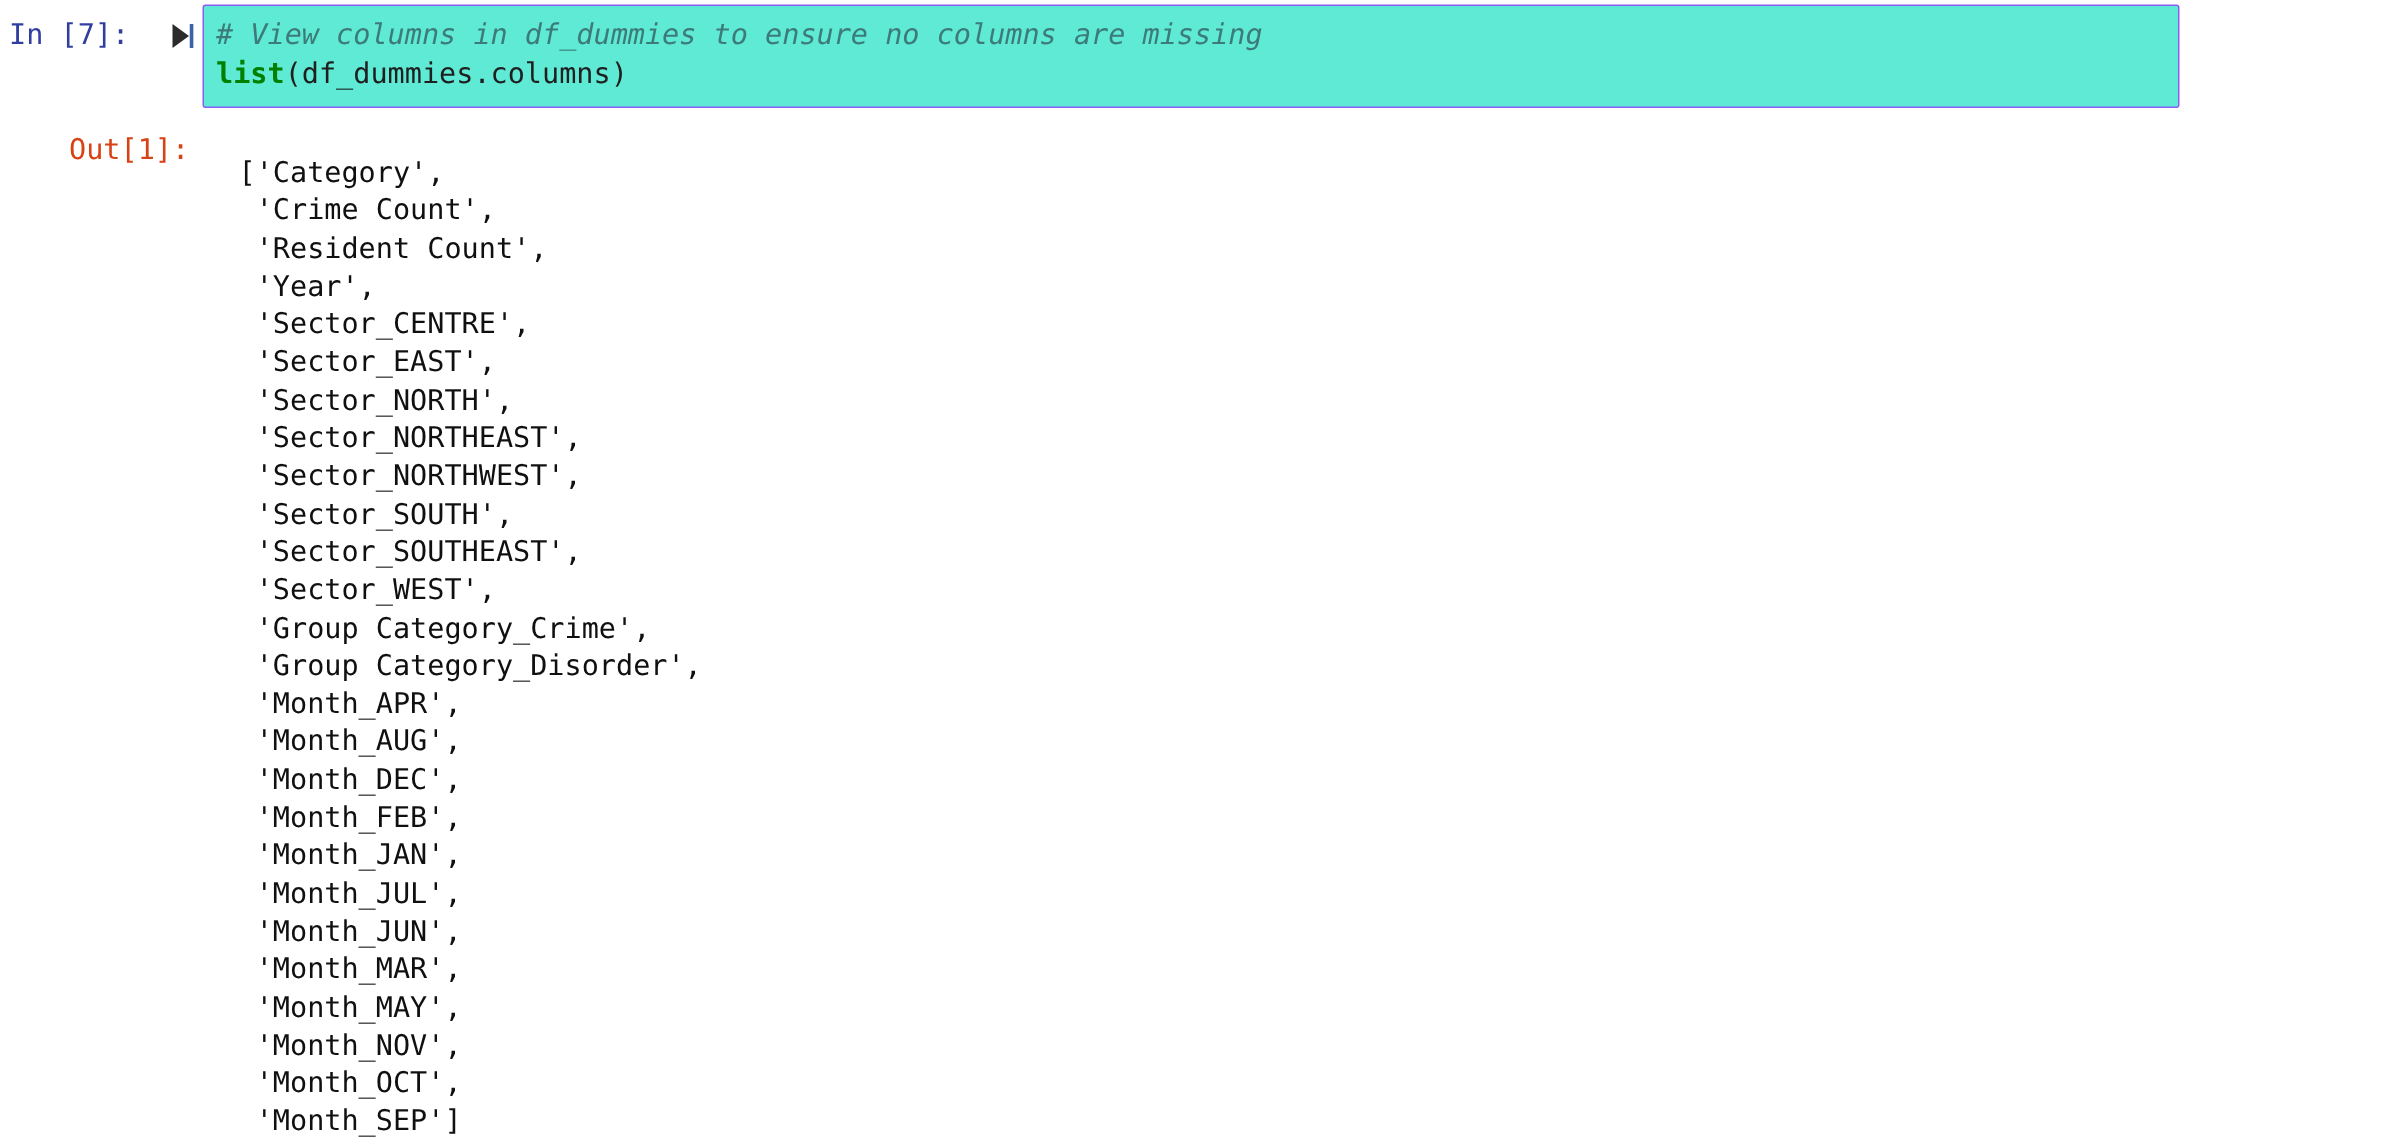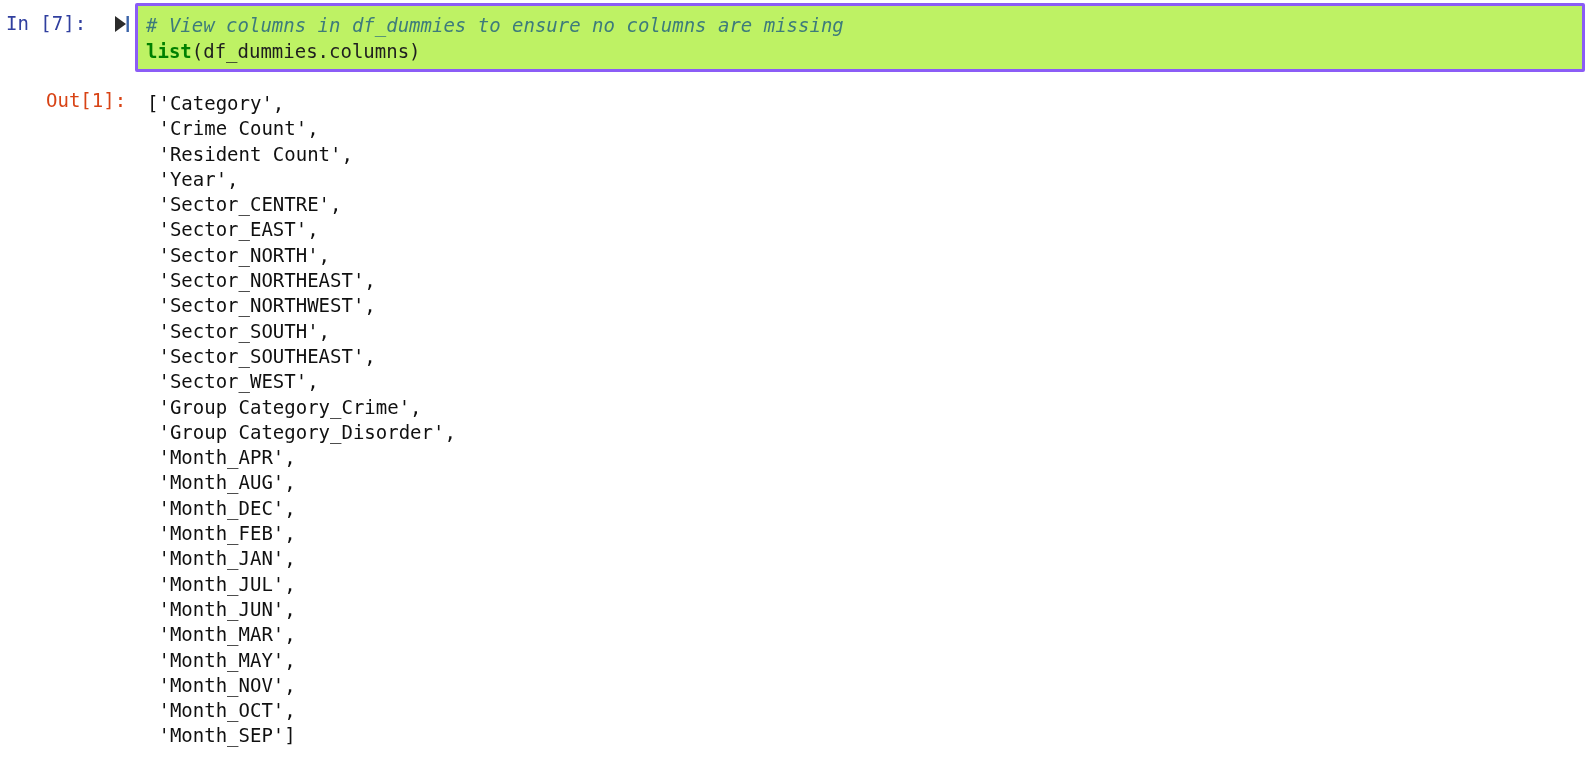--- a/index.html
+++ b/index.html
@@ -50,24 +50,24 @@
     height: 24px;
     display: flex;
     align-items: center;
     justify-content: center;
   }
 
   #code-box {
     position: absolute;
     left: 135px;
     top: 3px;
-    width: 1450px;
+    width: 1318px;
     height: 69px;
-    background: #bef264;
-    border: 3px solid #8b5cf6;
+    background: #5eead4;
+    border: 1px solid #8b5cf6;
     box-sizing: border-box;
     border-radius: 2px;
   }
 
   #code-text {
     position: absolute;
     left: 8px;
     top: 6px;
     margin: 0;
     font-family: "DejaVu Sans Mono", "Liberation Mono", monospace;
@@ -101,21 +101,21 @@
     left: 46px;
     top: 12px;
     color: #D84315;
     font-weight: 400;
   }
 
   #output-text {
     position: absolute;
     left: 143px;
     top: 11px;
-    margin: 4px;
+    margin: 16px;
     font-family: "DejaVu Sans Mono", "Liberation Mono", monospace;
     font-size: 19px;
     line-height: 25.3px;
     white-space: pre;
     color: #101010;
   }
 </style>
 </head>
 <body>
 

